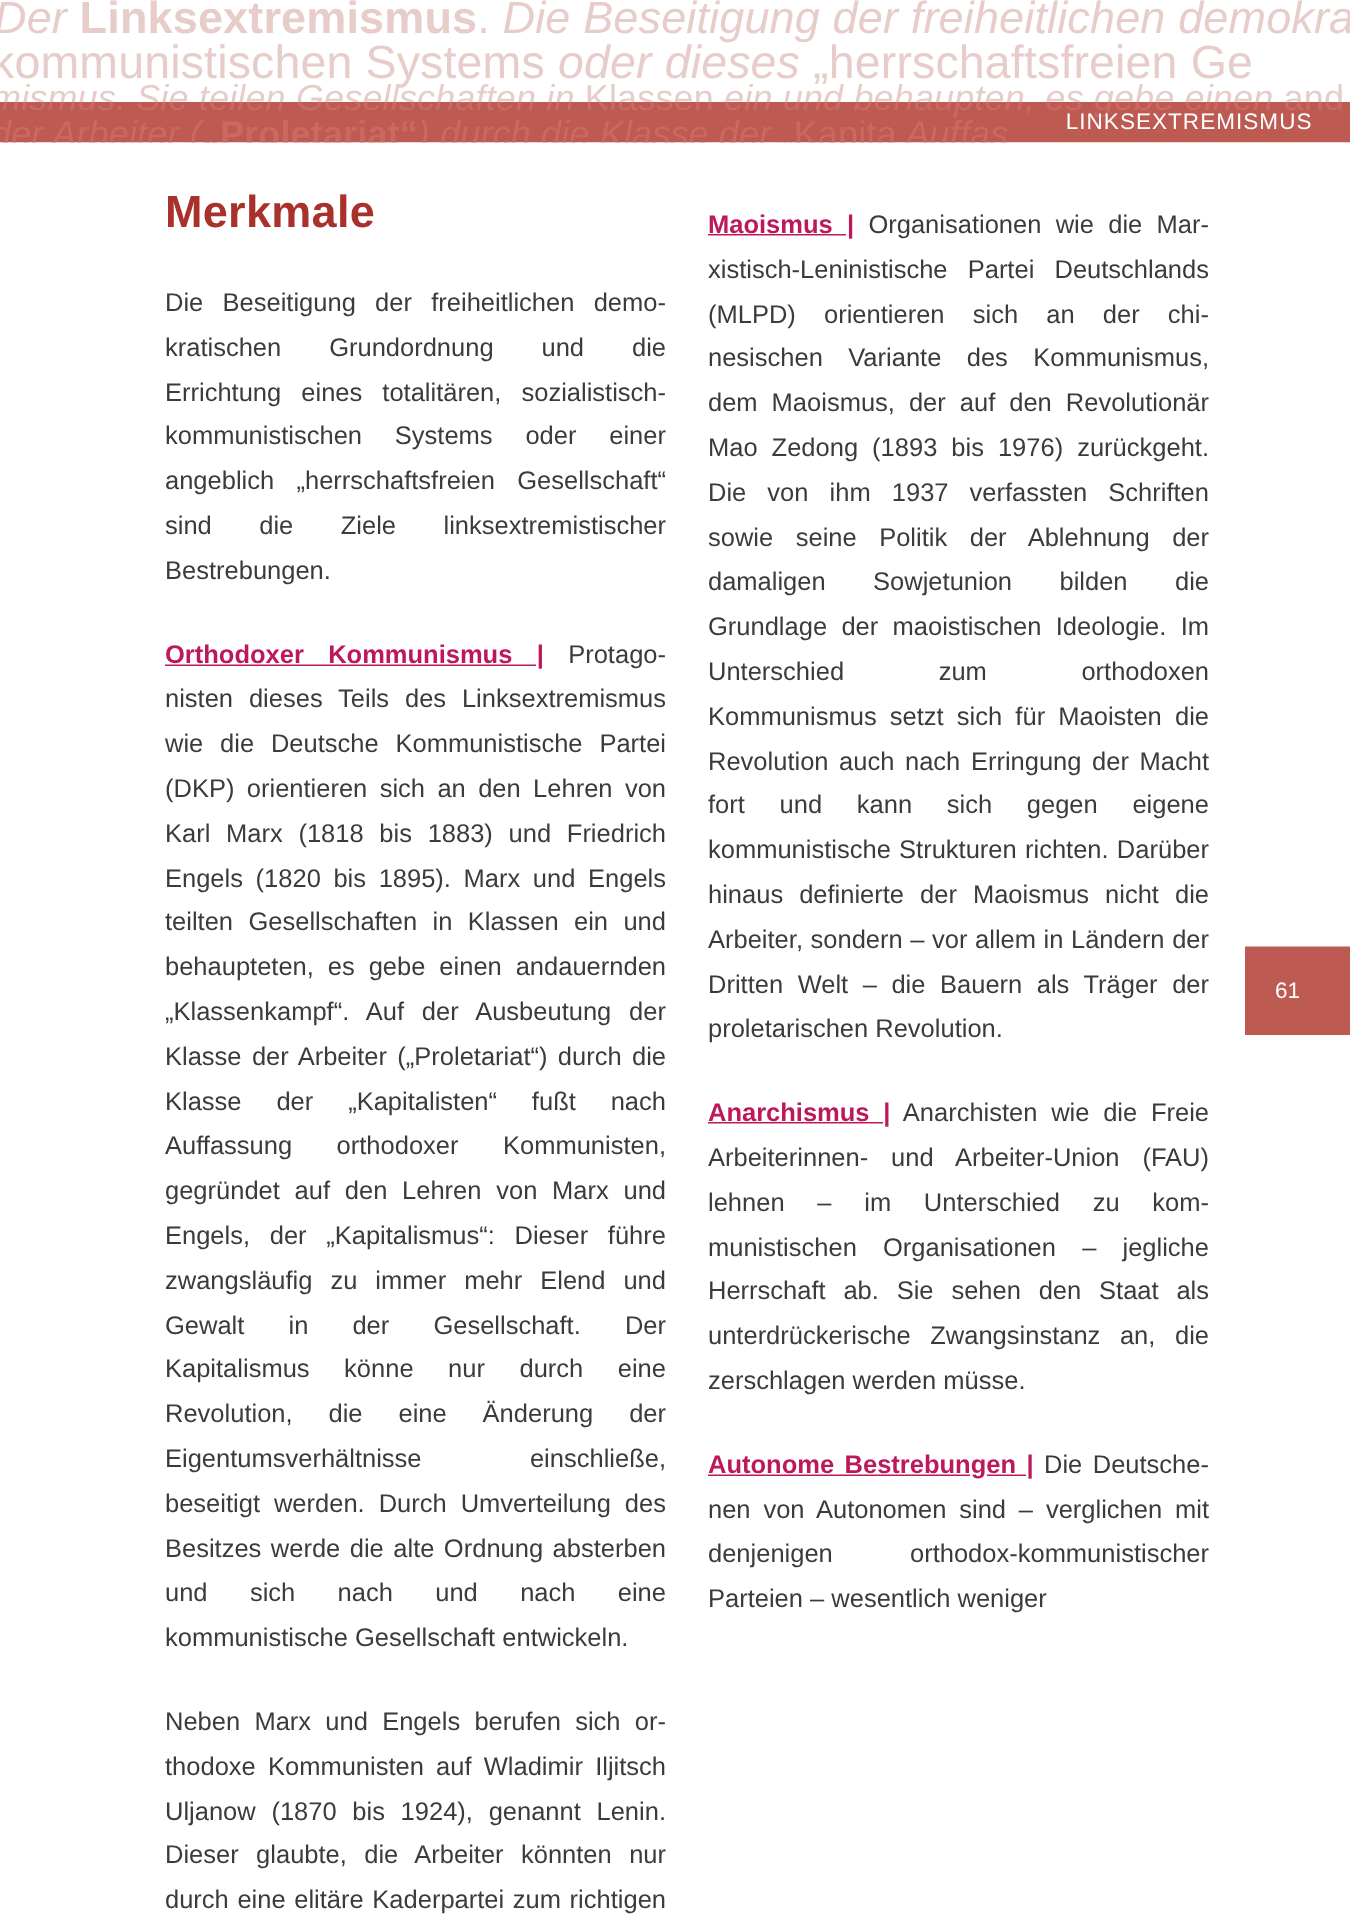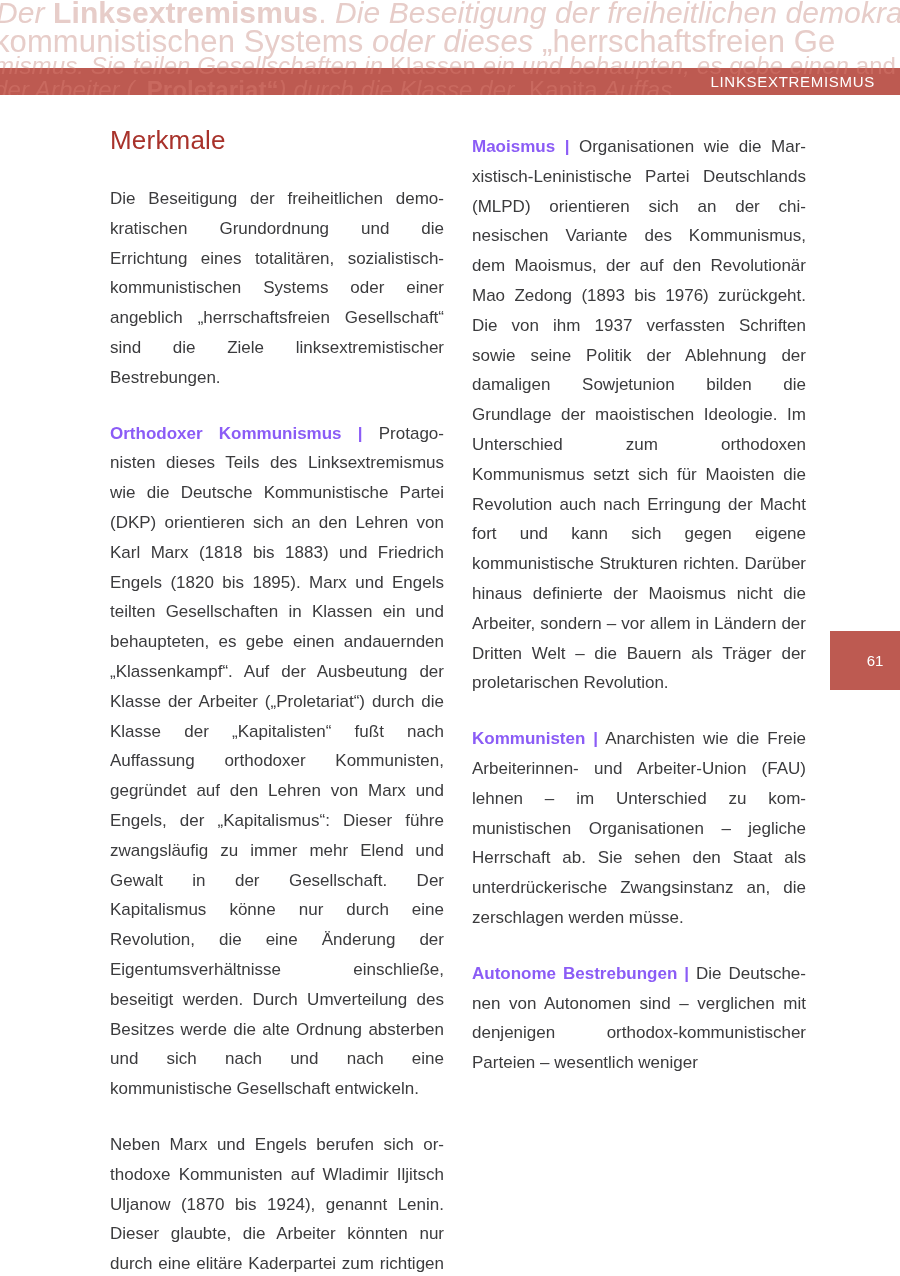--- a/index.html
+++ b/index.html
@@ -131,22 +131,22 @@
   
   .content {
     position: absolute;
     top: 125px;
     left: 110px;
     width: 700px;
   }
 
   .section-title {
     color: #a8322b;
-    font-size: 26px;
-    font-weight: normal;
+    font-size: 30px;
+    font-weight: bold;
     margin: 0 0 28px 0;
     letter-spacing: 0.2px;
   }
 
   .columns {
     display: flex;
     gap: 28px;
   }
   .col {
     width: 334px;
@@ -165,21 +165,22 @@
     text-align: justify;
     text-justify: inter-word;
     -webkit-hyphens: manual;
     hyphens: manual;
     word-spacing: 0px;
   }
   p.body:last-child { margin-bottom: 0; }
 
   p.body .lead {
     font-weight: bold;
-    color: #8b5cf6;
+    color: #be185d;
+    text-decoration: underline;
   }
 </style>
 </head>
 <body>
 
 <div class="page">
 
   <div class="header-zone">
 
     <div class="deco-wrap">
@@ -192,34 +193,34 @@
     <div class="red-band" style="background: rgb(189, 90, 81);">
       <div class="band-deco">
         <div class="deco-line deco-line-3"><span class="d-it">mismus. Sie teilen Gesellschaften in </span><span class="d-reg">Klassen </span><span class="d-it">ein und behaupten, es gebe einen </span><span class="d-reg">and</span></div>
         <div class="deco-line deco-line-4"><span class="d-it">der Arbeiter (</span><span class="d-bold">„Proletariat“</span><span class="d-it">) durch die Klasse der </span><span class="d-reg">„Kapita</span><span class="d-it">   Auffas</span></div>
       </div>
       <div class="band-title">LINKSEXTREMISMUS</div>
     </div>
 
   </div>
 
-  <div class="page-tab" style="background: rgb(189, 90, 81); justify-content: center;">
+  <div class="page-tab" style="background: rgb(189, 90, 81);">
     <span>61</span>
   </div>
 
   <div class="content">
     <h1 class="section-title" style="color: rgb(168, 50, 43);">Merkmale</h1>
 
     <div class="columns">
       <div class="col col-left">
           <p class="body"><span>Die Beseitigung der freiheitlichen demo­kratischen Grundordnung und die Errichtung eines totalitären, sozialistisch-kommunistischen Systems oder einer angeblich „herrschaftsfreien Gesell­schaft“ sind die Ziele linksextremisti­scher Bestrebungen.</span></p>
           <p class="body"><span class="lead">Orthodoxer Kommunismus |</span><span> Protago­nisten dieses Teils des Linksextremismus wie die Deutsche Kommunistische Par­tei (DKP) orientieren sich an den Lehren von Karl Marx (1818 bis 1883) und Fried­rich Engels (1820 bis 1895). Marx und Engels teilten Gesellschaften in Klassen ein und behaupteten, es gebe einen an­dauernden „Klassenkampf“. Auf der Ausbeutung der Klasse der Arbeiter („Proletariat“) durch die Klasse der „Kapitalisten“ fußt nach Auffassung ortho­doxer Kommunisten, gegründet auf den Lehren von Marx und Engels, der „Kapitalismus“: Dieser führe zwangsläufig zu immer mehr Elend und Gewalt in der Gesellschaft. Der Kapitalismus könne nur durch eine Revolution, die eine Änderung der Eigentumsverhältnisse ein­schließe, beseitigt werden. Durch Um­verteilung des Besitzes werde die alte Ordnung absterben und sich nach und nach eine kommunistische Gesellschaft entwickeln.</span></p>
           <p class="body"><span>Neben Marx und Engels berufen sich or­thodoxe Kommunisten auf Wladimir Il­jitsch Uljanow (1870 bis 1924), genannt Lenin. Dieser glaubte, die Arbeiter könn­ten nur durch eine elitäre Kaderpartei zum richtigen „Klassenbewusstsein“ und zu einer erfolgreichen Revolution ge­</span></p>
         </div>
       <div class="col col-right">
           <p class="body"><span class="lead">Maoismus |</span><span> Organisationen wie die Mar­xistisch-Leninistische Partei Deutsch­lands (MLPD) orientieren sich an der chi­nesischen Variante des Kommunismus, dem Maoismus, der auf den Revolutio­när Mao Zedong (1893 bis 1976) zu­rückgeht. Die von ihm 1937 verfassten Schriften sowie seine Politik der Ableh­nung der damaligen Sowjetunion bilden die Grundlage der maoistischen Ideolo­gie. Im Unterschied zum orthodoxen Kommunismus setzt sich für Maoisten die Revolution auch nach Erringung der Macht fort und kann sich gegen eigene kommunistische Strukturen richten. Da­rüber hinaus definierte der Maoismus nicht die Arbeiter, sondern – vor allem in Ländern der Dritten Welt – die Bau­ern als Träger der proletarischen Revo­lution.</span></p>
-          <p class="body"><span class="lead">Kommunisten |</span><span> Anarchisten wie die Freie Arbeiterinnen- und Arbeiter-Union (FAU) lehnen – im Unterschied zu kom­munistischen Organisationen – jegliche Herrschaft ab. Sie sehen den Staat als unterdrückerische Zwangsinstanz an, die zerschlagen werden müsse.</span></p>
+          <p class="body"><span class="lead">Anarchismus |</span><span> Anarchisten wie die Freie Arbeiterinnen- und Arbeiter-Union (FAU) lehnen – im Unterschied zu kom­munistischen Organisationen – jegliche Herrschaft ab. Sie sehen den Staat als unterdrückerische Zwangsinstanz an, die zerschlagen werden müsse.</span></p>
           <p class="body"><span class="lead">Autonome Bestrebungen |</span><span> Die Deutsche­nen von Autonomen sind – verglichen mit denjenigen orthodox-kommunisti­scher Parteien – wesentlich weniger</span></p>
         </div>
     </div>
   </div>
 
 </div>
 
 </body></html>

